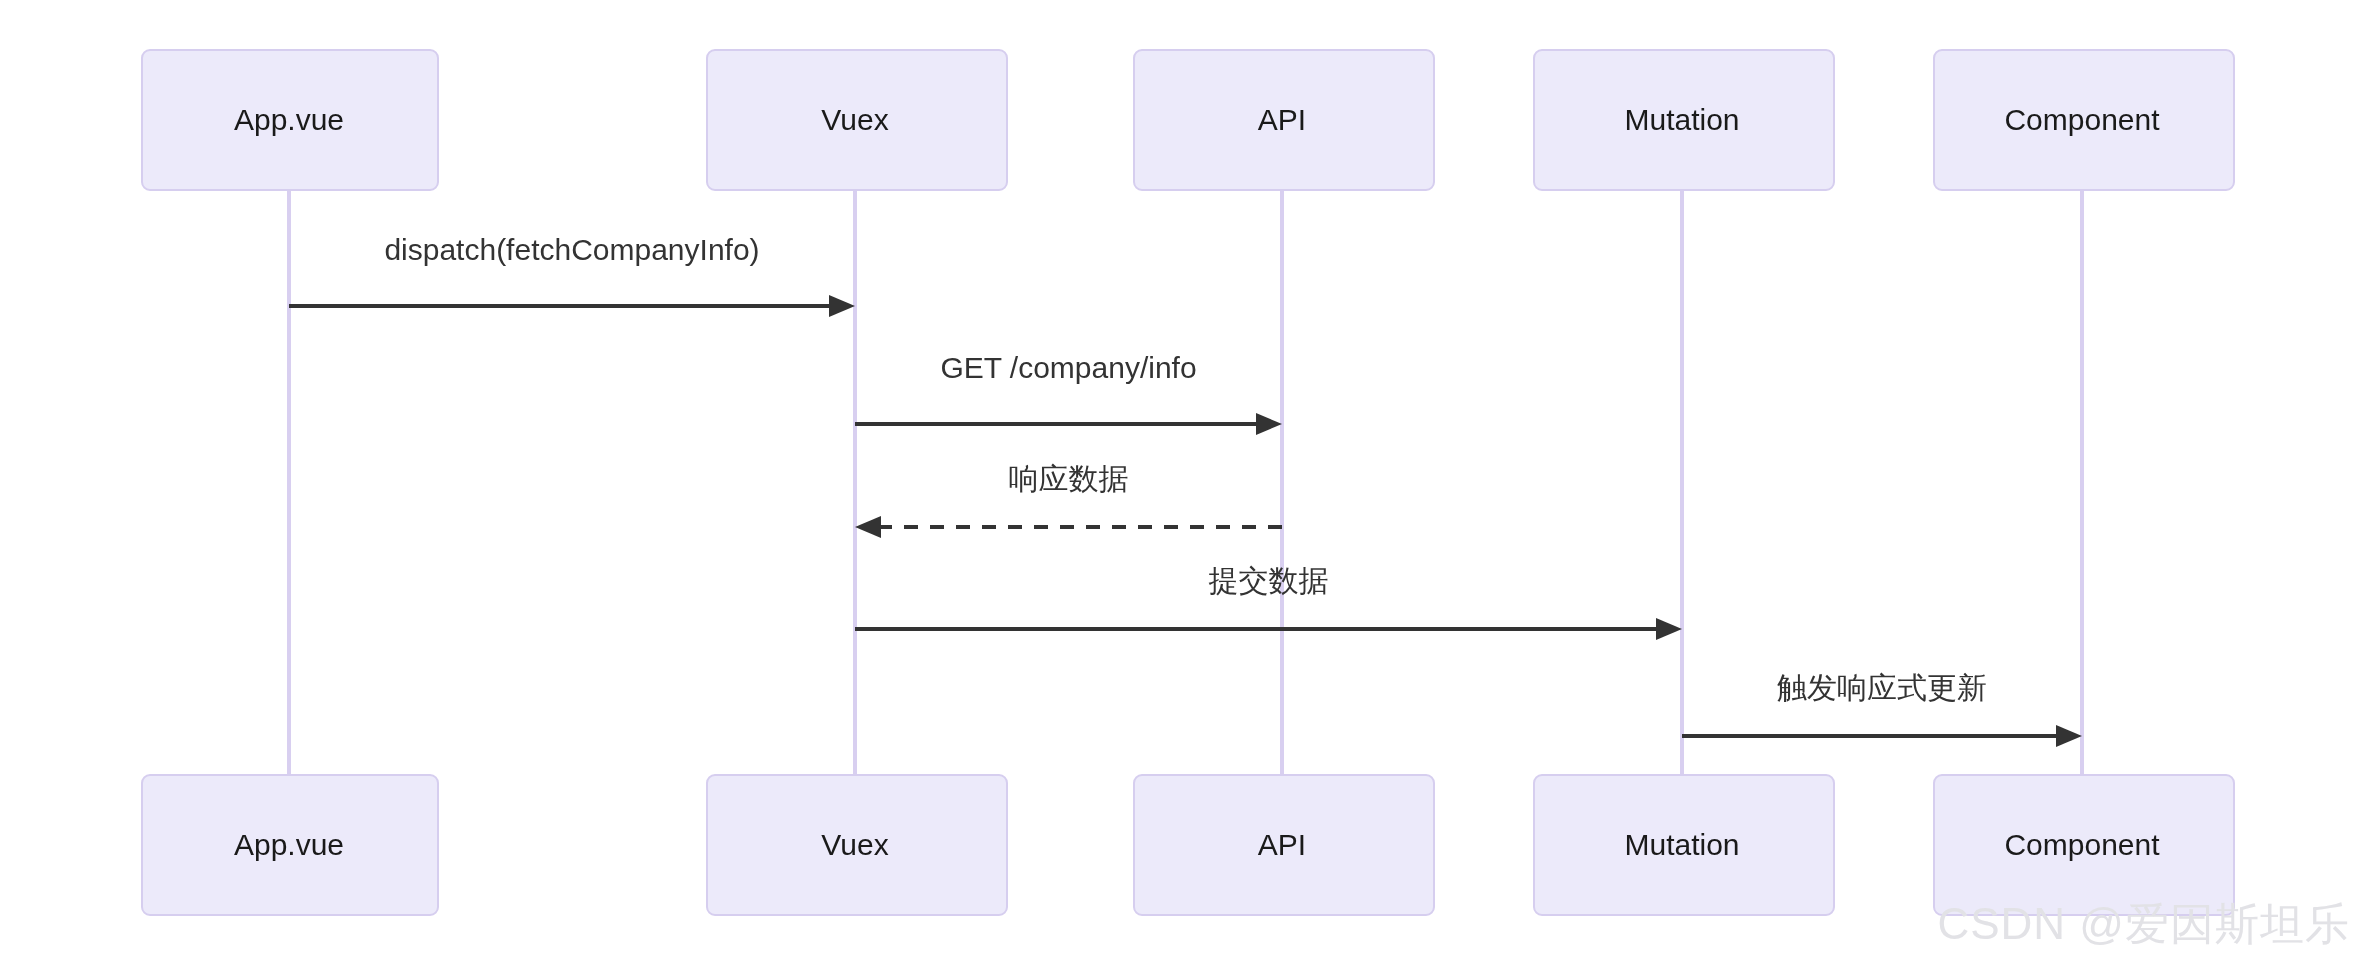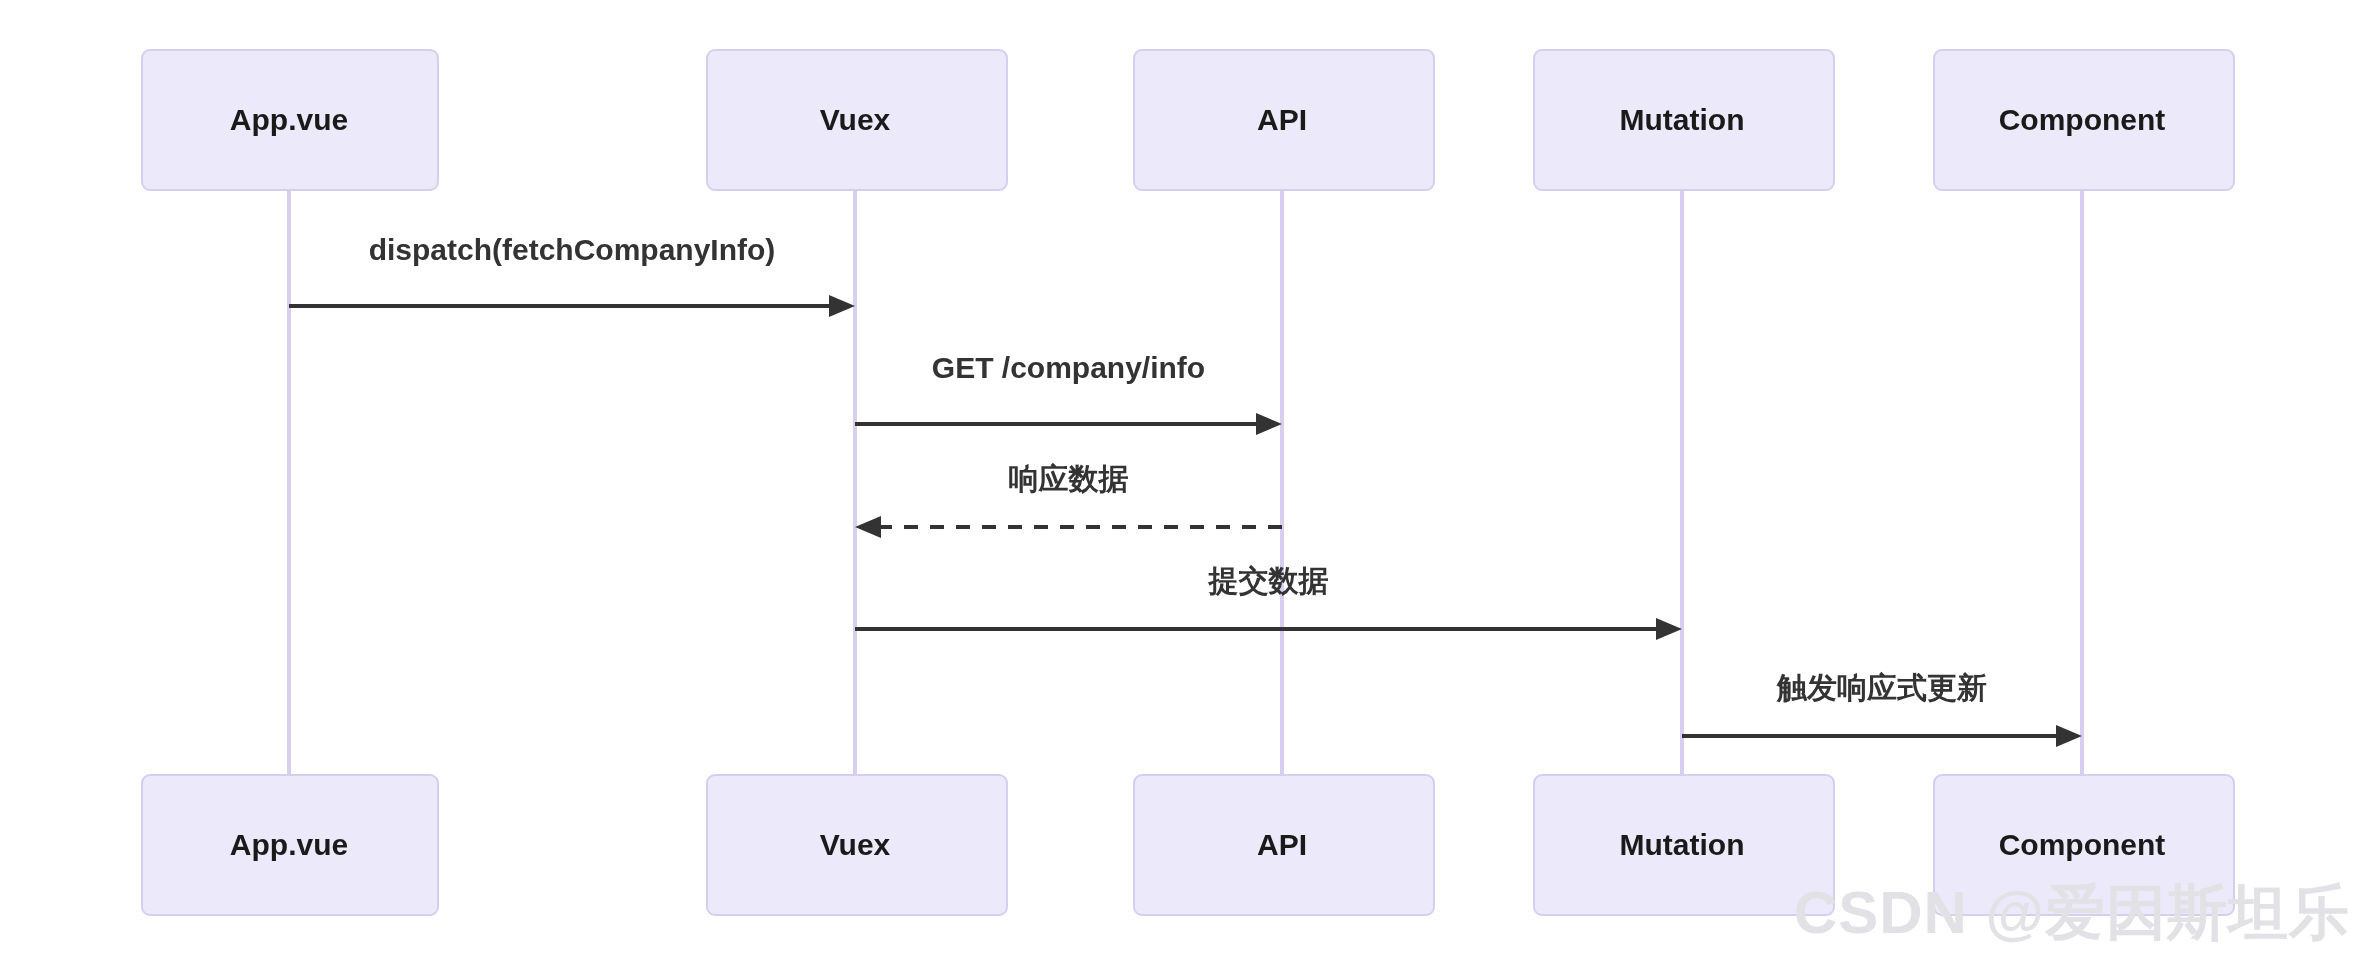--- a/index.html
+++ b/index.html
@@ -10,21 +10,20 @@
   body {
     width: 2372px;
     height: 966px;
     font-family: "Liberation Sans", "DejaVu Sans", sans-serif;
     overflow: hidden;
     position: relative;
   }
   #diagram-root {
     position: absolute;
     inset: 0;
-    font-weight: bold;
   }
   svg.seq-canvas {
     display: block;
     width: 2372px;
     height: 966px;
   }
   .actor-box {
     fill: #ECEAFA;
     stroke: #D6CEEF;
     stroke-width: 2;
@@ -57,21 +56,21 @@
     font-size: 30px;
     fill: #333333;
     text-anchor: middle;
     dominant-baseline: alphabetic;
   }
   .watermark {
     position: absolute;
     right: 22px;
     bottom: 12px;
     font-family: "Liberation Sans", "DejaVu Sans", sans-serif;
-    font-size: 60px;
+    font-size: 44px;
     color: #E2E2E6;
     letter-spacing: 1px;
     white-space: nowrap;
     user-select: none;
   }
 </style>
 </head>
 <body>
 
 <div id="diagram-root">

